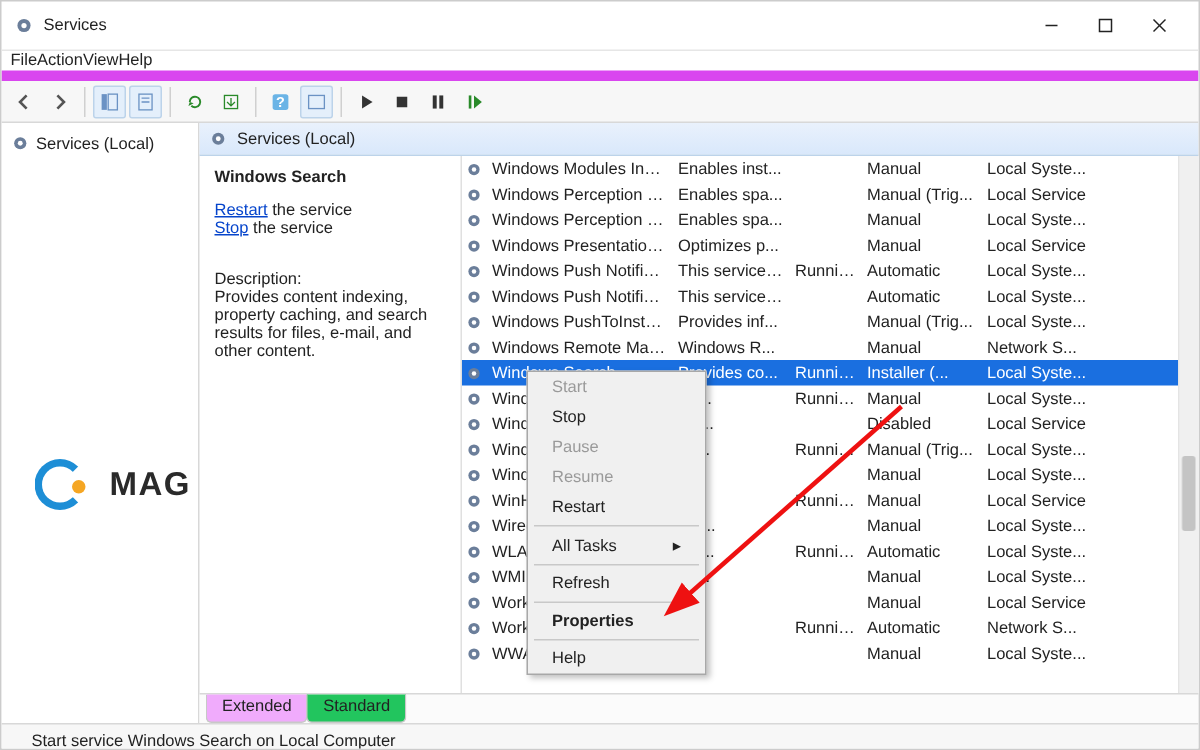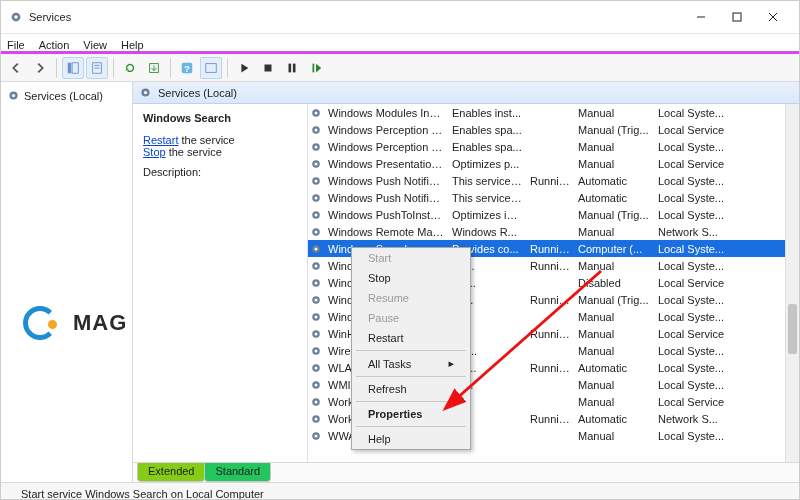--- a/index.html
+++ b/index.html
@@ -2,53 +2,53 @@
 <html><head>
 <meta charset="utf-8">
 <style>
 *{box-sizing:border-box;margin:0;padding:0;font-family:"Segoe UI",Tahoma,sans-serif;font-size:11px;color:#222}
 body{background:#fff;width:800px;height:500px;overflow:hidden;position:relative;border:1px solid #ccc}
 .titlebar{height:28px;display:flex;align-items:center;padding:16px 8px;border-bottom:1px solid #e6e6e6}
 .tb-icon{width:14px;height:14px;margin-right:6px}
 .tb-icon svg{width:14px;height:14px}
 .tb-title{flex:1}
 .win-btn{width:36px;height:22px;display:flex;align-items:center;justify-content:center}
-.menubar{height:20px;display:flex;align-items:flex-end;padding:0 6px;gap:14px;border-bottom:3px solid #d946ef}
+.menubar{height:20px;display:flex;align-items:flex-start;padding:0 6px;border-bottom:7px solid #d946ef}
 .toolbar{height:28px;display:flex;align-items:center;padding:0 4px;gap:2px;border-bottom:1px solid #d8d8d8;background:#f7f7f7}
 .tbtn{width:22px;height:22px;display:flex;align-items:center;justify-content:center;border:1px solid transparent;border-radius:2px}
 .tbtn.framed{border:1px solid #bcd3ea;background:#e4effb}
 .tbtn svg{width:14px;height:14px}
 .tsepa{width:1px;height:20px;background:#d0d0d0;margin:0 3px}
 .workspace{display:flex;height:400px}
 .left-pane{width:132px;border-right:1px solid #d8d8d8;background:#fff;padding-top:4px}
 .tree-item{display:flex;align-items:center;gap:4px;padding:3px 6px}
 .tree-item svg{width:13px;height:13px}
 .right-pane{flex:1;display:flex;flex-direction:column;position:relative}
 .pane-header{height:22px;background:linear-gradient(#e9f1fc,#d9e8fb);border-bottom:1px solid #bcd3ea;display:flex;align-items:center;padding:0 6px;gap:6px}
 .pane-header svg{width:13px;height:13px}
 .pane-body{flex:1;display:flex;overflow:hidden}
 .desc-col{width:175px;border-right:1px solid #e0e0e0;padding:8px 8px 0 10px}
 .desc-col h4{font-weight:600;margin-bottom:10px}
 .desc-col a{color:#0645cc;text-decoration:underline;cursor:pointer}
-.desc-col .d2{margin-top:8px}
+.desc-col .d2{margin-top:22px}
 .list-col{flex:1;position:relative;overflow:hidden}
 .cols{display:flex;height:20px;border-bottom:1px solid #e0e0e0;background:#fff}
 .ch{padding:3px 6px;border-right:1px solid #e8e8e8;position:relative}
 .ch .arrow{position:absolute;right:4px;top:4px;color:#888}
 .c-name{width:140px}.c-desc{width:78px}.c-stat{width:48px}.c-start{width:80px}.c-log{width:78px}
 .rows{overflow:auto;height:calc(100% - 20px)}
 .row{display:flex;height:17px;align-items:center}
 .row.sel{background:#1a6fe0;color:#fff}
 .row.sel .cell{color:#fff}
 .row .ricon{width:16px;display:flex;justify-content:center}
 .row .ricon svg{width:12px;height:12px}
 .cell{padding:0 4px;white-space:nowrap;overflow:hidden;text-overflow:ellipsis}
 .row .c-name{width:124px}
 .tabs{height:20px;border-top:1px solid #d8d8d8;display:flex;padding-left:4px;background:#fbfbfb}
-.tab{padding:2px 10px;border:1px solid #c8c8c8;border-top:none;border-radius:0 0 4px 4px;margin-right:-1px;background:#84cc16}
+.tab{padding:2px 10px;border:1px solid #c8c8c8;border-top:none;border-radius:0 0 4px 4px;margin-right:-1px;background:#f0abfc}
 .tab.active{background:#22c55e}
 .status{height:22px;border-top:1px solid #d8d8d8;display:flex;align-items:center;padding:0 20px;background:#f7f7f7}
 .ctx-menu{position:absolute;left:350px;top:246px;width:120px;background:#f0f0f0;border:1px solid #a8a8a8;box-shadow:2px 2px 4px rgba(0,0,0,.25);z-index:50}
 .ctx-item{padding:4px 16px;display:flex;justify-content:space-between;align-items:center}
 .ctx-item.dis{color:#9a9a9a}
 .ctx-sep{height:1px;background:#c8c8c8;margin:2px 4px}
 .scrollbar{position:absolute;right:0;top:22px;width:14px;bottom:20px;background:#f0f0f0;border-left:1px solid #e0e0e0;z-index:5}
 .thumb{position:absolute;left:2px;right:2px;top:200px;height:50px;background:#c4c4c4;border-radius:2px}
 .arrow-annot{position:absolute;z-index:60;pointer-events:none}
 .logo{position:absolute;left:22px;top:305px;z-index:40;display:flex;align-items:center;gap:16px}
@@ -187,20 +187,21 @@
         </svg>
       <span>Services (Local)</span>
     </div>
 
     <div class="pane-body">
       <div class="desc-col">
         <h4>Windows Search</h4>
         <div><a>Restart</a><span> the service</span></div>
         <div><a>Stop</a><span> the service</span></div>
         <div class="d2">Description:</div>
+        <div>Provides content indexing, property caching, and search results for files, e-mail, and other content.</div>
       </div>
 
       <div class="list-col">
         <div class="rows" id="rows">
             <div class="row">
               <span class="ricon">
                 <svg viewBox="0 0 16 16">
                   <circle cx="8" cy="8" r="5" fill="#6b7e9a"></circle>
                   <circle cx="8" cy="8" r="2" fill="#fff"></circle>
                 </svg>
@@ -277,21 +278,21 @@
               <span class="cell c-log">Local Syste...</span>
             </div>
             <div class="row">
               <span class="ricon">
                 <svg viewBox="0 0 16 16">
                   <circle cx="8" cy="8" r="5" fill="#6b7e9a"></circle>
                   <circle cx="8" cy="8" r="2" fill="#fff"></circle>
                 </svg>
               </span>
               <span class="cell c-name">Windows PushToInstall Serv...</span>
-              <span class="cell c-desc">Optimizes inf...</span>
+              <span class="cell c-desc">Provides inf...</span>
               <span class="cell c-stat"></span>
               <span class="cell c-start">Manual (Trig...</span>
               <span class="cell c-log">Local Syste...</span>
             </div>
             <div class="row">
               <span class="ricon">
                 <svg viewBox="0 0 16 16">
                   <circle cx="8" cy="8" r="5" fill="#6b7e9a"></circle>
                   <circle cx="8" cy="8" r="2" fill="#fff"></circle>
                 </svg>
@@ -305,21 +306,21 @@
             <div class="row sel">
               <span class="ricon">
                 <svg viewBox="0 0 16 16">
                   <circle cx="8" cy="8" r="5" fill="#6b7e9a"></circle>
                   <circle cx="8" cy="8" r="2" fill="#fff"></circle>
                 </svg>
               </span>
               <span class="cell c-name">Windows Search</span>
               <span class="cell c-desc">Provides co...</span>
               <span class="cell c-stat">Running</span>
-              <span class="cell c-start">Computer (...</span>
+              <span class="cell c-start">Installer (...</span>
               <span class="cell c-log">Local Syste...</span>
             </div>
             <div class="row">
               <span class="ricon">
                 <svg viewBox="0 0 16 16">
                   <circle cx="8" cy="8" r="5" fill="#6b7e9a"></circle>
                   <circle cx="8" cy="8" r="2" fill="#fff"></circle>
                 </svg>
               </span>
               <span class="cell c-name">Windows Se</span>
@@ -473,22 +474,22 @@
   </div>
 </div>
 
 <div class="status">
   <span>Start service Windows Search on Local Computer</span>
 </div>
 
 <div class="ctx-menu">
   <div class="ctx-item dis">Start</div>
   <div class="ctx-item">Stop</div>
+  <div class="ctx-item dis">Pause</div>
   <div class="ctx-item dis">Resume</div>
-  <div class="ctx-item dis">Pause</div>
   <div class="ctx-item">Restart</div>
   <div class="ctx-sep"></div>
   <div class="ctx-item">
       <span>All Tasks</span>
       <span>▸</span>
     </div>
   <div class="ctx-sep"></div>
   <div class="ctx-item">Refresh</div>
   <div class="ctx-sep"></div>
   <div class="ctx-item">

